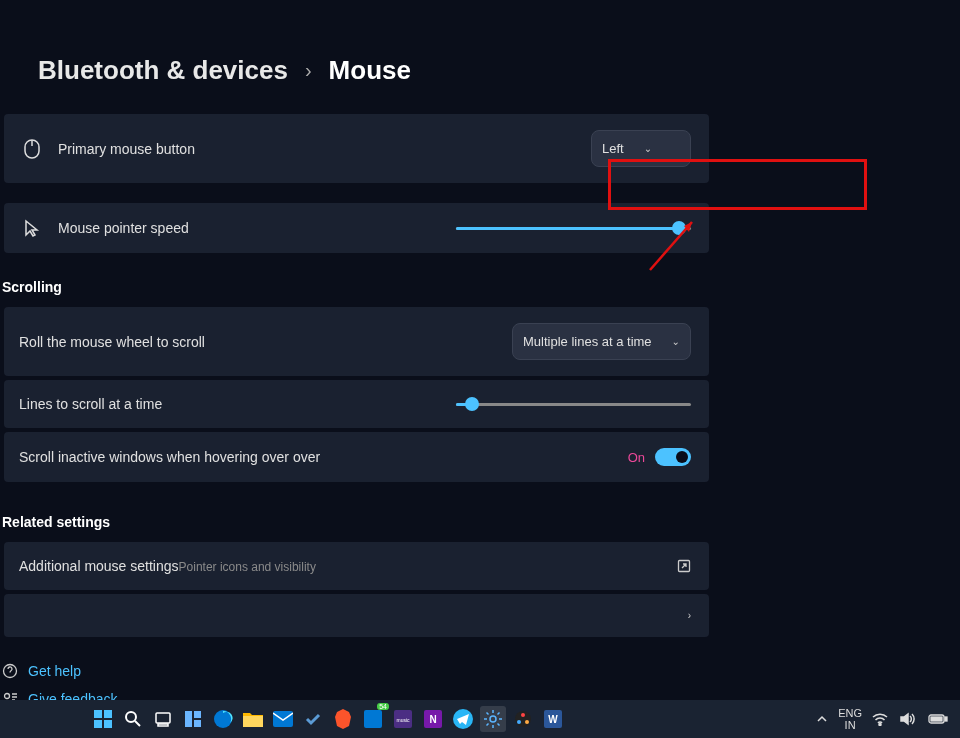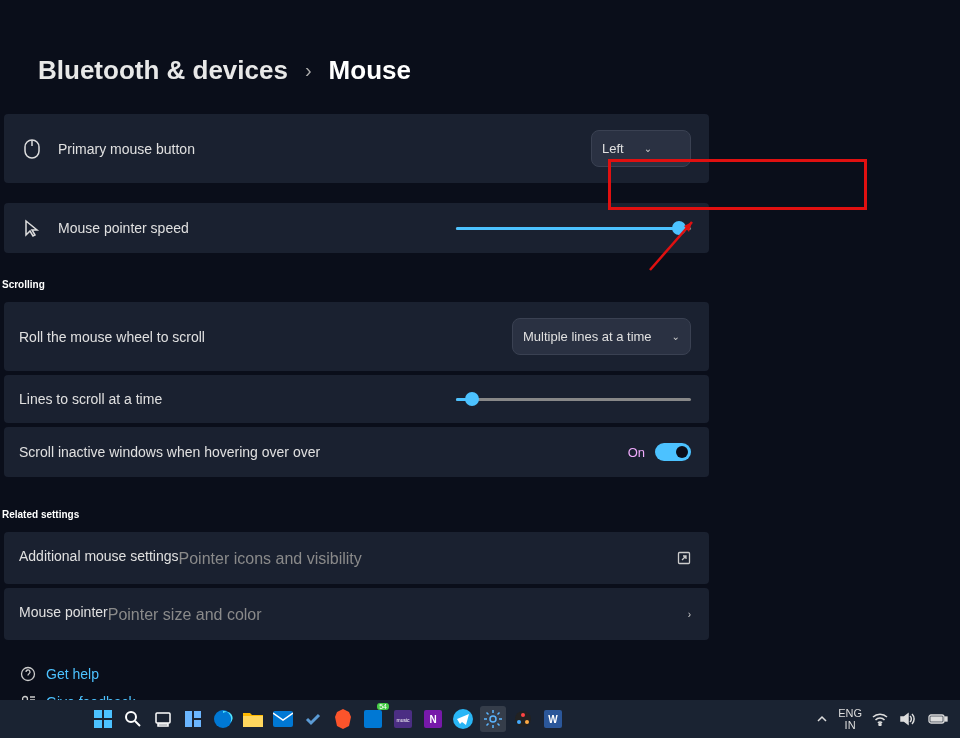--- a/index.html
+++ b/index.html
@@ -5,34 +5,34 @@
 * { margin: 0; padding: 0; box-sizing: border-box; font-family: 'Segoe UI', sans-serif; }
 body { background: #0a0e1a; color: #fff; width: 960px; height: 738px; overflow: hidden; position: relative; }
 .content { padding: 0; }
 .breadcrumb { display: flex; align-items: center; gap: 17px; padding: 55px 0 28px 38px; }
 .breadcrumb-parent { font-size: 26px; font-weight: 600; color: #e8e8e8; cursor: pointer; }
 .breadcrumb-sep { font-size: 20px; color: #aaa; }
 .breadcrumb-current { font-size: 26px; font-weight: 700; color: #fff; }
 .setting-row { background: #1a2130; margin: 0 0 4px 4px; width: 705px; display: flex; align-items: center; padding: 16px 18px; border-radius: 4px; position: relative; }
 .setting-icon { width: 20px; margin-right: 16px; display: flex; align-items: center; justify-content: center; flex-shrink: 0; }
 .setting-label { font-size: 14px; color: #e0e0e0; flex: 1; }
-.setting-sublabel { font-size: 16px; color: #8a8a8a; margin-top: 2px; }
+.setting-sublabel { font-size: 12px; color: #8a8a8a; margin-top: 2px; }
 .dropdown { background: #2a3142; border: 1px solid #3a4152; border-radius: 8px; padding: 10px 10px; display: flex; align-items: center; gap: 20px; cursor: pointer; font-size: 13px; color: #e0e0e0; min-width: 100px; }
 .dropdown-wide { min-width: 160px; }
-.section-header { font-size: 10px; font-weight: 600; color: #fff; padding: 22px 0 12px 2px; }
+.section-header { font-size: 14px; font-weight: 600; color: #fff; padding: 22px 0 12px 2px; }
 .slider-container { display: flex; align-items: center; width: 235px; }
 .slider-track { height: 3px; background: #888; border-radius: 2px; position: relative; width: 100%; }
 .slider-fill { height: 3px; background: #4cc2ff; border-radius: 2px; position: absolute; left: 0; top: 0; }
 .slider-thumb { width: 14px; height: 14px; background: #4cc2ff; border-radius: 50%; position: absolute; top: -6px; transform: translateX(-50%); }
 .highlight-box { position: absolute; border: 3px solid #e01010; pointer-events: none; z-index: 10; }
 .arrow-annotation { position: absolute; pointer-events: none; z-index: 10; }
 .toggle { width: 36px; height: 18px; background: #4cc2ff; border-radius: 10px; position: relative; cursor: pointer; }
 .toggle-knob { width: 12px; height: 12px; background: #0a0e1a; border-radius: 50%; position: absolute; top: 3px; right: 3px; }
-.toggle-text { font-size: 13px; color: #f0abfc; margin-right: 10px; }
-.link-row { display: flex; align-items: center; gap: 10px; padding: 8px 0 0 20px; cursor: pointer; }
+.toggle-text { font-size: 13px; color: #ec4899; margin-right: 10px; }
+.link-row { display: flex; align-items: center; gap: 10px; padding: 8px 0 0 2px; cursor: pointer; }
 .link-label { font-size: 14px; color: #4cc2ff; }
 .row-title-group { display: flex; flex-direction: row; }
 .taskbar { position: absolute; bottom: 0; left: 0; right: 0; height: 38px; background: #1a2332; display: flex; align-items: center; padding: 0 10px; }
 .taskbar-center { display: flex; gap: 4px; margin-left: 80px; align-items: center; }
 .task-icon { width: 26px; height: 26px; display: flex; align-items: center; justify-content: center; border-radius: 3px; cursor: pointer; font-size: 16px; }
 .task-icon.active { background: rgba(255,255,255,0.12); }
 .taskbar-right { margin-left: auto; display: flex; align-items: center; gap: 8px; font-size: 11px; color: #ddd; }
 .sys-icon { cursor: pointer; padding: 2px; }
 .chevron { font-size: 10px; color: #ccc; }
 .open-ext { font-size: 12px; color: #ccc; }
@@ -114,24 +114,20 @@
     </div>
     <span style="margin-left:auto" class="open-ext">
       <svg width="14" height="14" viewBox="0 0 14 14" fill="none" stroke="#ccc" stroke-width="1.3">
           <rect x="1.5" y="1.5" width="11" height="11" rx="1"></rect>
           <path d="M5 9 L9 5 M6 5 H9 V8"></path>
         </svg>
     </span>
   </div>
 
   <div class="setting-row" style="padding-left:15px;">
-    <div class="row-title-group">
-      <span class="setting-label">Mouse pointer</span>
-      <span class="setting-sublabel">Pointer size and color</span>
-    </div>
     <span style="margin-left:auto" class="chevron">›</span>
   </div>
 
   <div class="link-row" style="margin-top:18px;">
     <span>
       <svg width="16" height="16" viewBox="0 0 16 16" fill="none" stroke="#ccc" stroke-width="1.3">
           <circle cx="8" cy="8" r="6.5"></circle>
           <path d="M6 6 a2 2 0 1 1 3 1.7 c-.6.4-1 .8-1 1.8 M8 12 v0.1"></path>
         </svg>
     </span>

